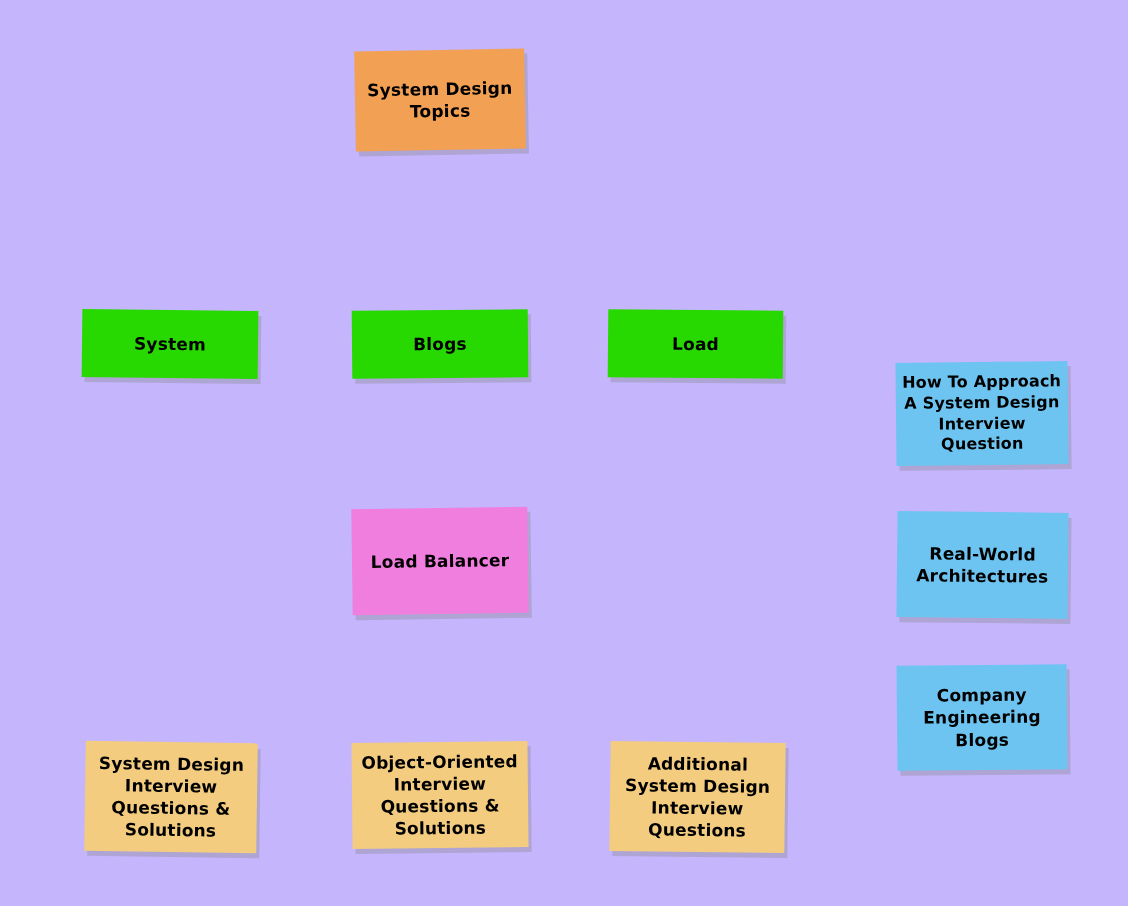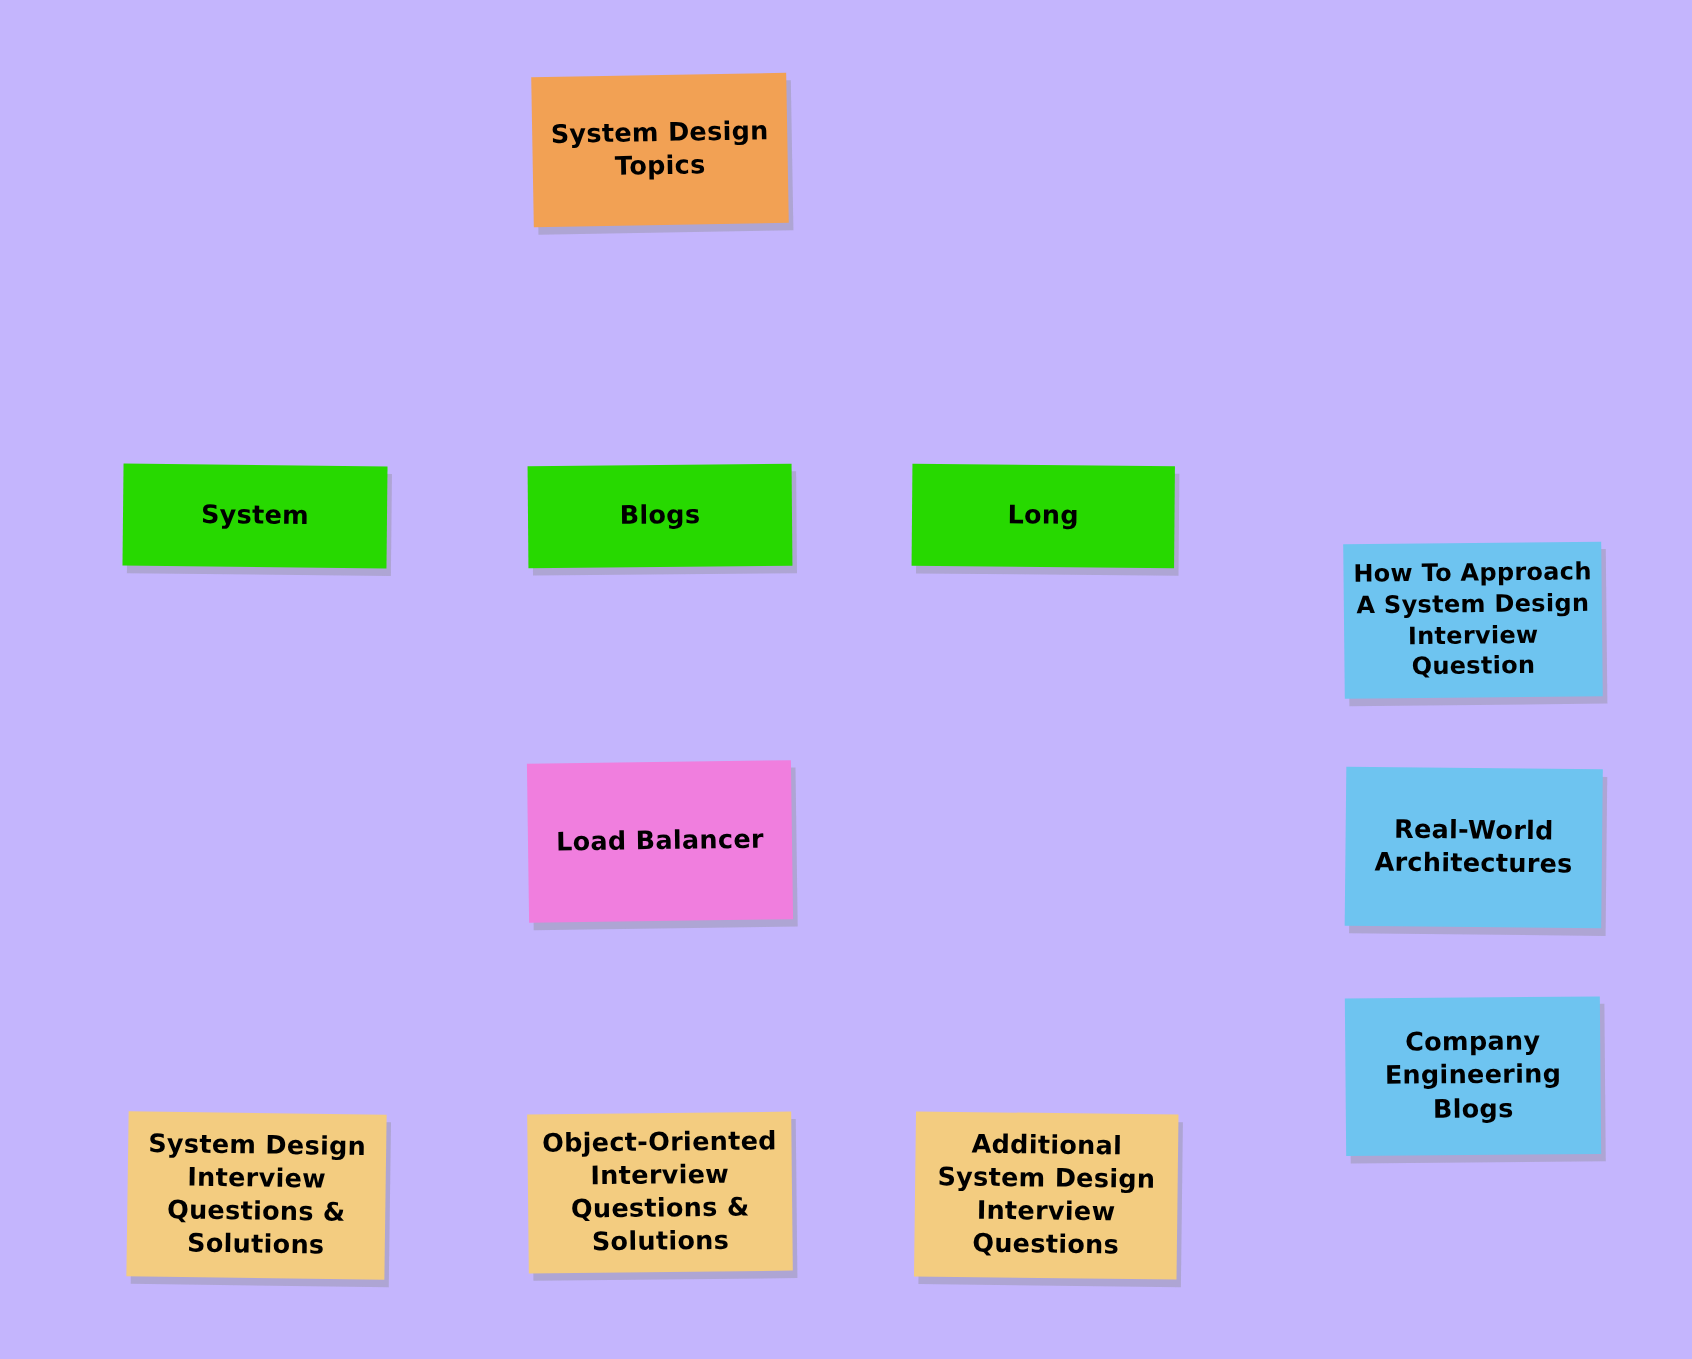--- a/index.html
+++ b/index.html
@@ -47,21 +47,21 @@
 
   <div class="node" style="left: 82px; top: 310px; width: 176px; height: 68px; transform: rotate(0.6deg); background: rgb(39, 217, 0);">
     <span class="label">System</span>
   </div>
 
   <div class="node" style="left: 352px; top: 310px; width: 176px; height: 68px; transform: rotate(-0.5deg); background: rgb(39, 217, 0);">
     <span class="label">Blogs</span>
   </div>
 
   <div class="node" style="left: 608px; top: 310px; width: 175px; height: 68px; transform: rotate(0.5deg); background: rgb(39, 217, 0);">
-    <span class="label">Long</span>
+    <span class="label">Load</span>
   </div>
 
   <div class="node" style="left: 352px; top: 508px; width: 176px; height: 106px; transform: rotate(-0.8deg); background: rgb(240, 126, 222);">
     <span class="label">Load Balancer</span>
   </div>
 
   <div class="node" style="left: 85px; top: 742px; width: 172px; height: 110px; transform: rotate(0.8deg); background: rgb(243, 204, 128);">
     <span class="label">System Design
 Interview
 Questions &amp;

